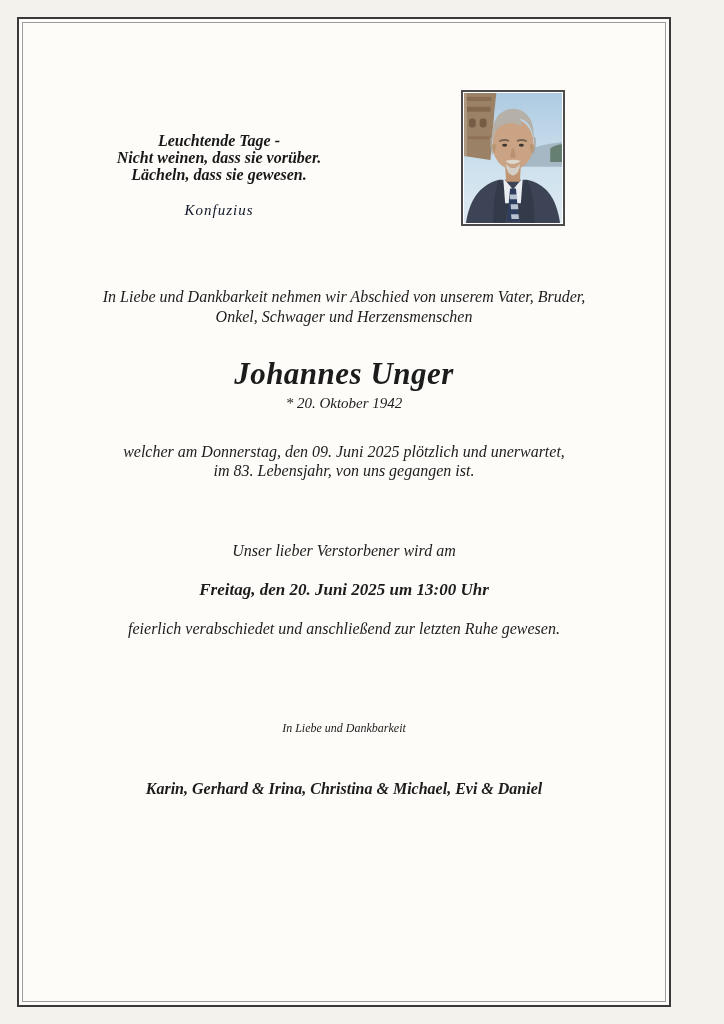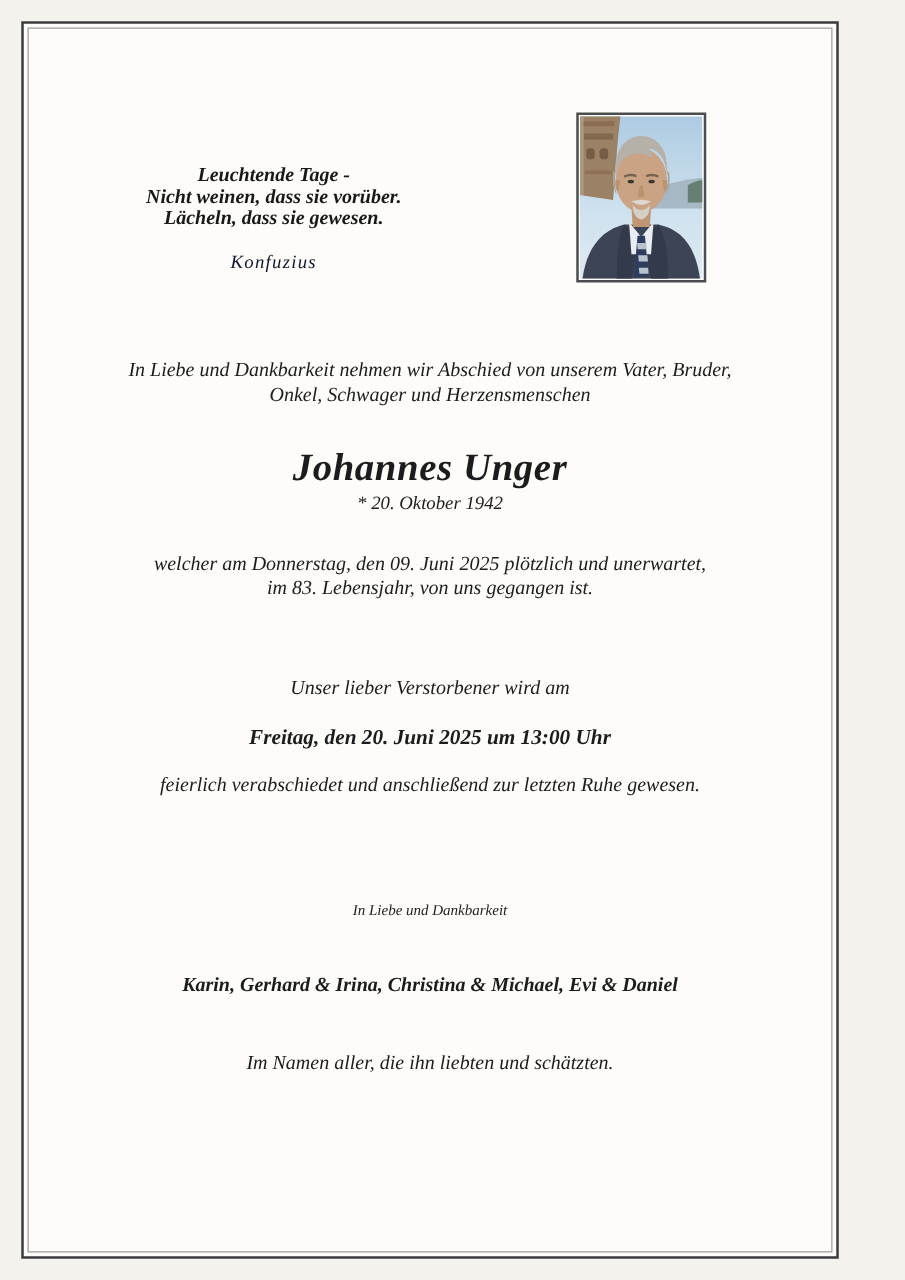--- a/index.html
+++ b/index.html
@@ -139,15 +139,14 @@
   </div>
 
   <div class="txt ceremony-intro">Unser lieber Verstorbener wird am</div>
   <div class="txt ceremony-date">Freitag, den 20. Juni 2025 um 13:00 Uhr</div>
   <div class="txt ceremony-loc">
     <div>feierlich verabschiedet und anschließend zur letzten Ruhe gewesen.</div>
   </div>
 
   <div class="txt gratitude">In Liebe und Dankbarkeit</div>
   <div class="txt family">Karin, Gerhard &amp; Irina, Christina &amp; Michael, Evi &amp; Daniel</div>
-  <div class="txt in-name">Im Namen aller, die ihn liebten und schätzten.</div>
 
 </div>
 
 </body></html>

